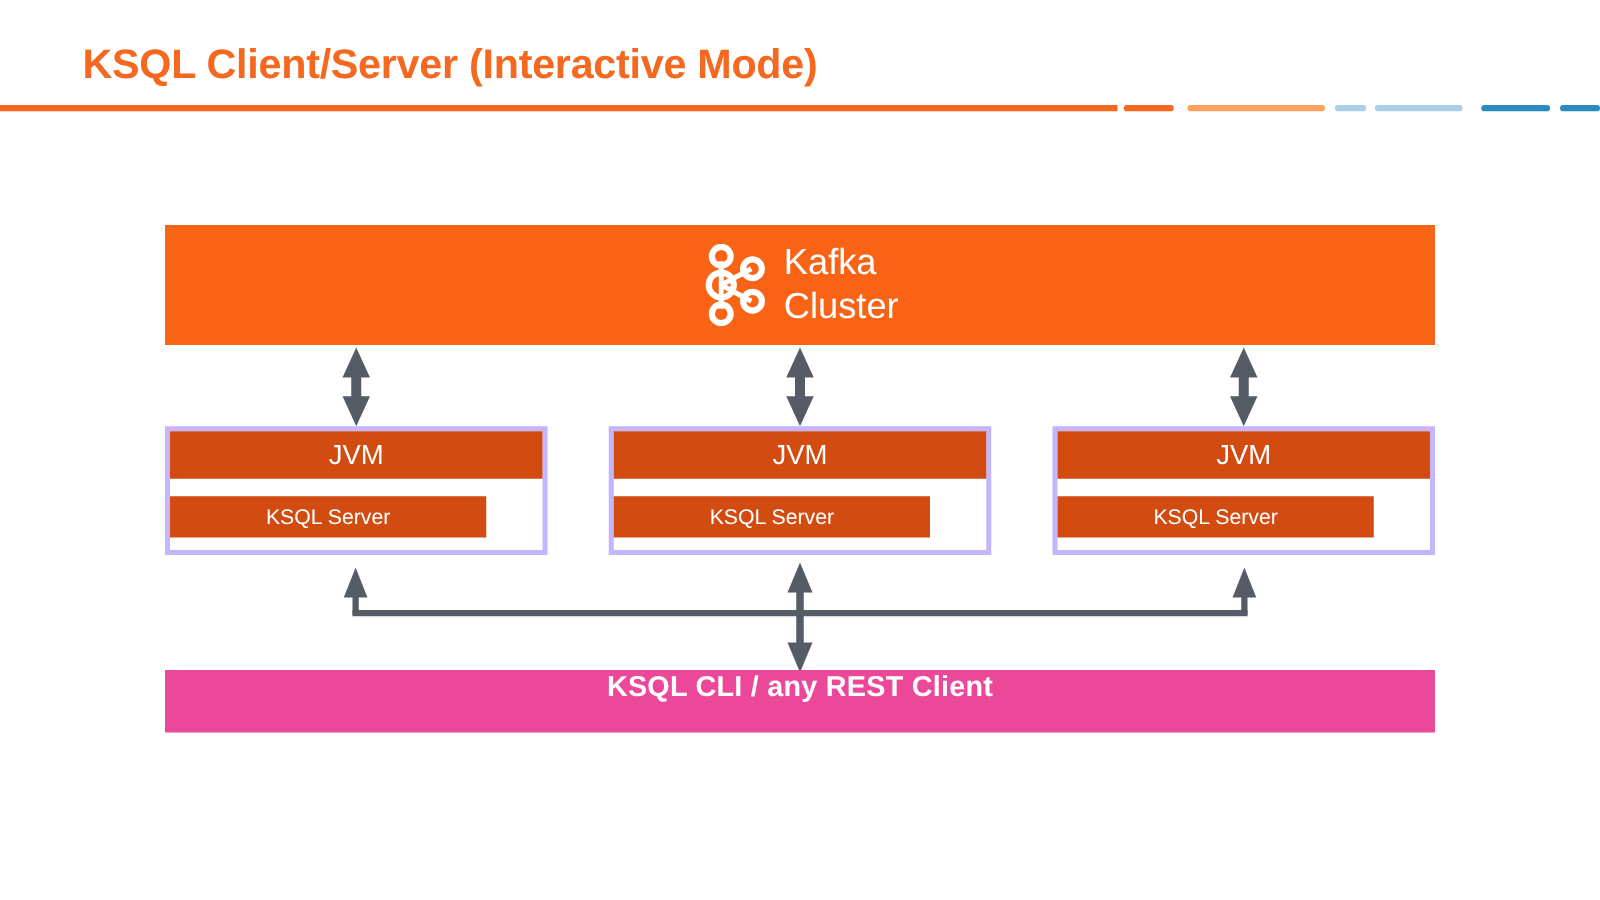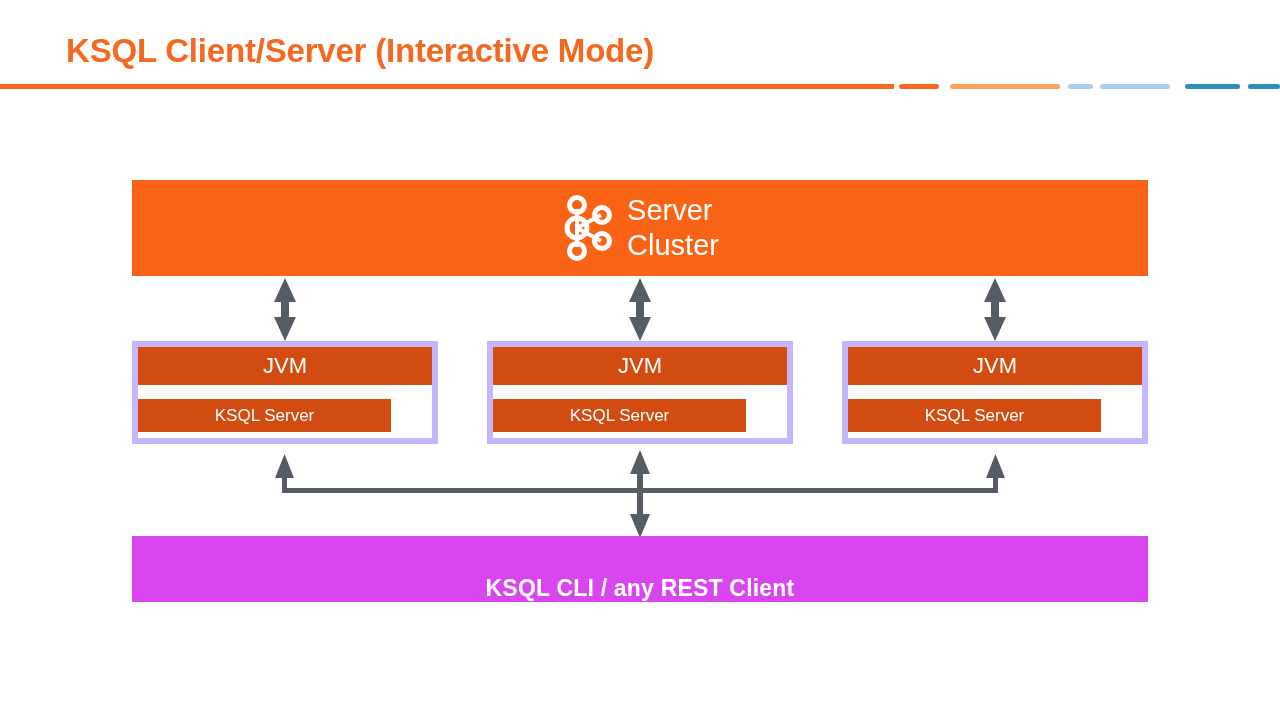--- a/index.html
+++ b/index.html
@@ -89,21 +89,21 @@
   .vb-2 { left: 627px; top: 278px; }
   .vb-3 { left: 982px; top: 278px; }
 
   
   .jvm-box {
     position: absolute;
     top: 341px;
     width: 306px;
     height: 103px;
     box-sizing: border-box;
-    border: 6px solid #c4b5fd;
+    border: 4px solid #c4b5fd;
     background: #ffffff;
   }
   .jvm-1 { left: 132px; }
   .jvm-2 { left: 487px; }
   .jvm-3 { left: 842px; }
 
   .jvm-header {
     height: 38px;
     background: #D24B10;
     color: #ffffff;
@@ -137,24 +137,24 @@
     width: 740px;
     height: 92px;
   }
 
   
   .cli-bar {
     position: absolute;
     left: 132px;
     top: 536px;
     width: 1016px;
-    height: 66px;
-    background: #d946ef;
-    display: flex;
-    align-items: flex-end;
+    height: 50px;
+    background: #ec4899;
+    display: flex;
+    align-items: flex-start;
     justify-content: center;
   }
   .cli-label {
     color: #ffffff;
     font-size: 23px;
     font-weight: bold;
     letter-spacing: 0.2px;
   }
 </style>
 </head>
@@ -178,21 +178,21 @@
         <line x1="16" y1="33" x2="16" y2="52"></line>
         <line x1="16" y1="33" x2="40" y2="20"></line>
         <line x1="16" y1="33" x2="40" y2="46"></line>
       </g>
       <circle cx="16" cy="33" r="10" fill="none" stroke="#ffffff" stroke-width="5"></circle>
       <circle cx="16" cy="10" r="7.5" fill="none" stroke="#ffffff" stroke-width="5"></circle>
       <circle cx="16" cy="56" r="7.5" fill="none" stroke="#ffffff" stroke-width="5"></circle>
       <circle cx="41" cy="20" r="7.5" fill="none" stroke="#ffffff" stroke-width="5"></circle>
       <circle cx="41" cy="46" r="7.5" fill="none" stroke="#ffffff" stroke-width="5"></circle>
     </svg>
-    <div class="kafka-label">Server
+    <div class="kafka-label">Kafka
 Cluster</div>
   </div>
 </div>
 
 <svg class="vb-arrow vb-1" viewBox="0 0 26 63">
   <polygon points="13,0 24,24 2,24" fill="#555C66"></polygon>
   <rect x="9" y="22" width="8" height="19" fill="#555C66"></rect>
   <polygon points="13,63 24,39 2,39" fill="#555C66"></polygon>
 </svg>
 <svg class="vb-arrow vb-2" viewBox="0 0 26 63">

